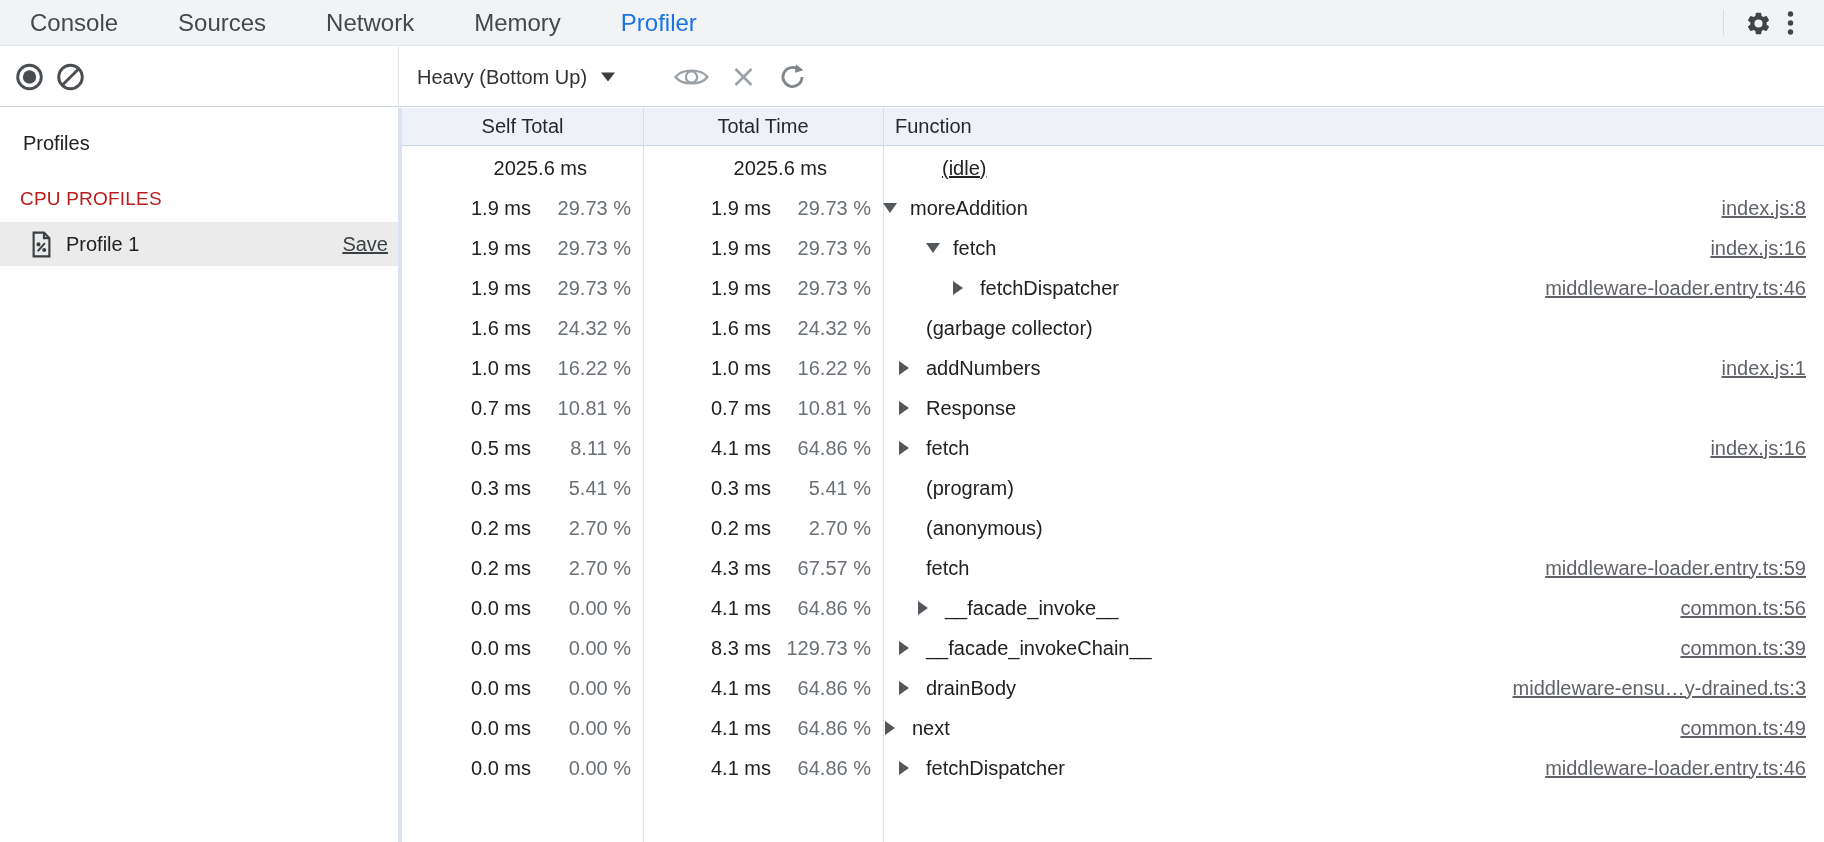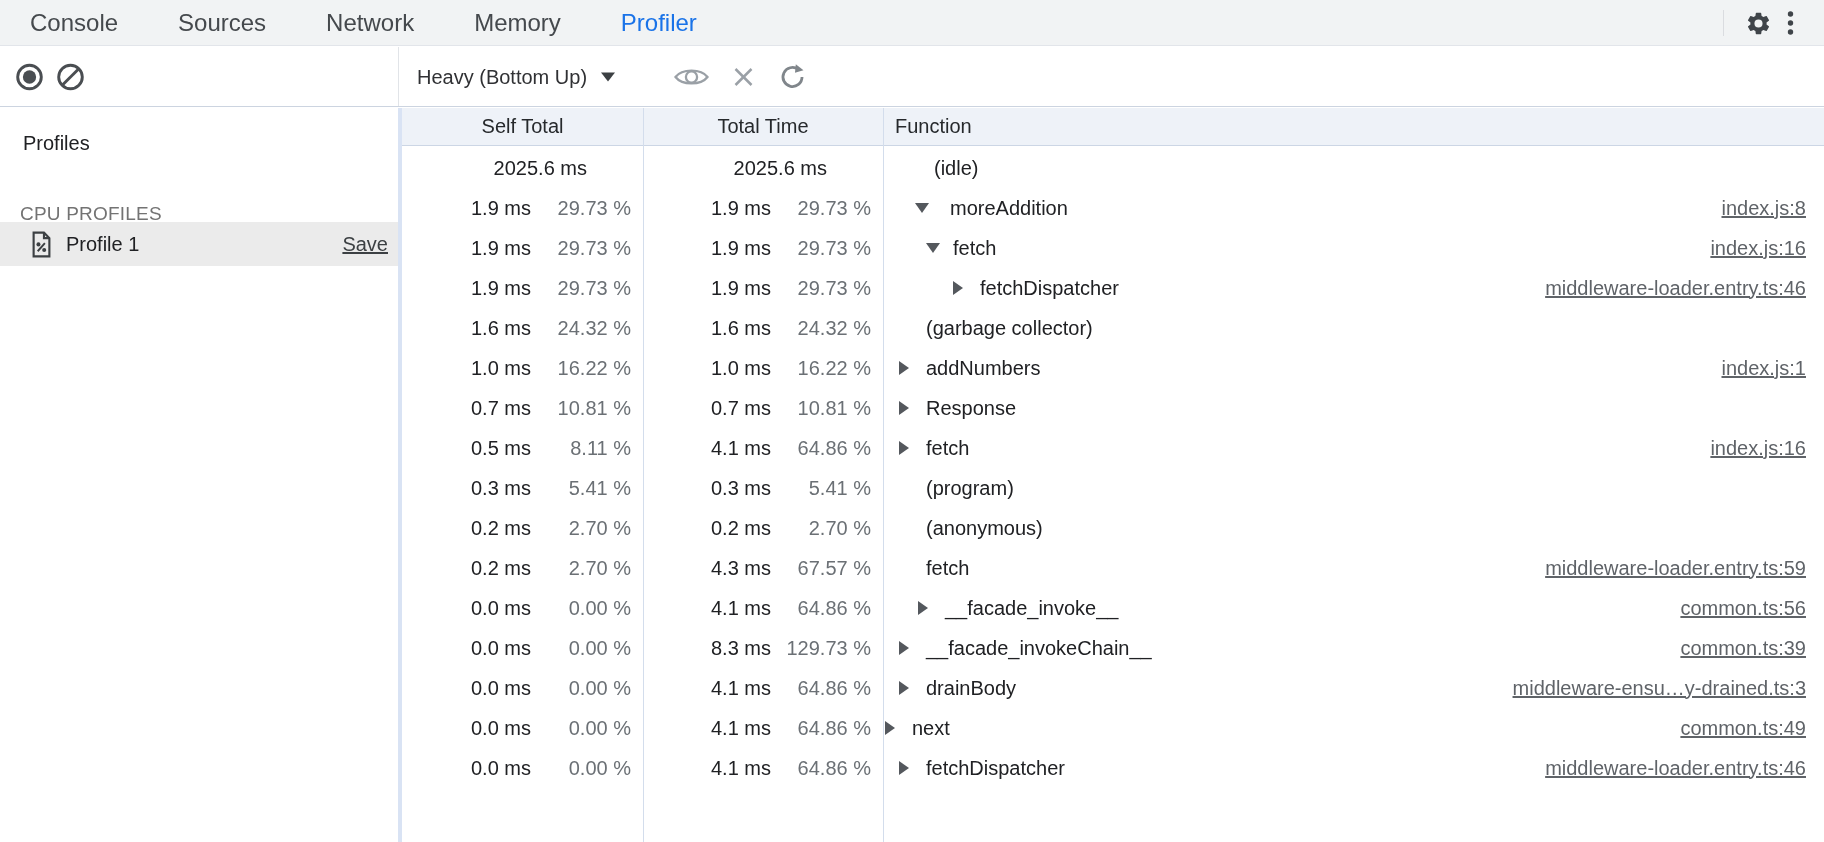--- a/index.html
+++ b/index.html
@@ -30,21 +30,21 @@
   .btn-record { left:15px; }
   .btn-clear { left:56px; }
   .dropdown { left:417px; font-size:20px; color:#303134; gap:10px; }
   .caret { width:0; height:0; border-left:7px solid transparent; border-right:7px solid transparent;
            border-top:9px solid #3c4043; margin-left:4px; }
   .btn-eye { left:673px; } .btn-x { left:732px; } .btn-refresh { left:778px; }
 
   
   .sidebar { position:absolute; left:0; top:108px; width:398px; bottom:0; background:#fff; }
   .profiles-title { position:absolute; left:23px; top:24px; font-size:20px; color:#202124; }
-  .cpu-heading { position:absolute; left:20px; top:95px; font-size:19px; color:#737373; letter-spacing:.2px; }
+  .cpu-heading { position:absolute; left:20px; top:80px; font-size:19px; color:#b91c1c; letter-spacing:.2px; }
   .profile-list { position:absolute; left:0; right:0; top:114px; }
   .profile-row { height:44px; display:flex; align-items:center; cursor:default; }
   .profile-row.selected { background:#ebebeb; }
   .profile-icon { margin-left:30px; flex:0 0 auto; display:flex; }
   .profile-name { margin-left:13px; font-size:20px; color:#202124; }
   .profile-save { margin-left:auto; margin-right:10px; font-size:20px; color:#3c4043;
                   text-decoration:underline; cursor:pointer; }
 
   
   .vband { position:absolute; left:398px; width:4px; top:108px; bottom:0; background:#d9e3f4; }
@@ -178,35 +178,35 @@
   <div class="grid-rows" id="gridRows">
       <div class="row">
         <div class="cell-num c-self">
           <span class="ms">2025.6 ms</span>
           <span class="pct empty"></span>
         </div>
         <div class="cell-num c-total">
           <span class="ms">2025.6 ms</span>
           <span class="pct empty"></span>
         </div>
-        <div class="cell-fn" style="padding-left: 24px;">
+        <div class="cell-fn" style="padding-left: 32px; text-decoration: underline;">
           <span class="arrowbox"></span>
           <span class="fname">(idle)</span>
         </div>
       </div>
       <div class="row">
         <div class="cell-num c-self">
           <span class="ms">1.9 ms</span>
           <span class="pct">29.73 %</span>
         </div>
         <div class="cell-num c-total">
           <span class="ms">1.9 ms</span>
           <span class="pct">29.73 %</span>
         </div>
-        <div class="cell-fn" style="padding-left: 32px; gap: 8px;">
+        <div class="cell-fn" style="padding-left: 0;">
           <span class="arrowbox">
             <span class="tri-down"></span>
           </span>
           <span class="fname">moreAddition</span>
           <span class="flink">index.js:8</span>
         </div>
       </div>
       <div class="row">
         <div class="cell-num c-self">
           <span class="ms">1.9 ms</span>

